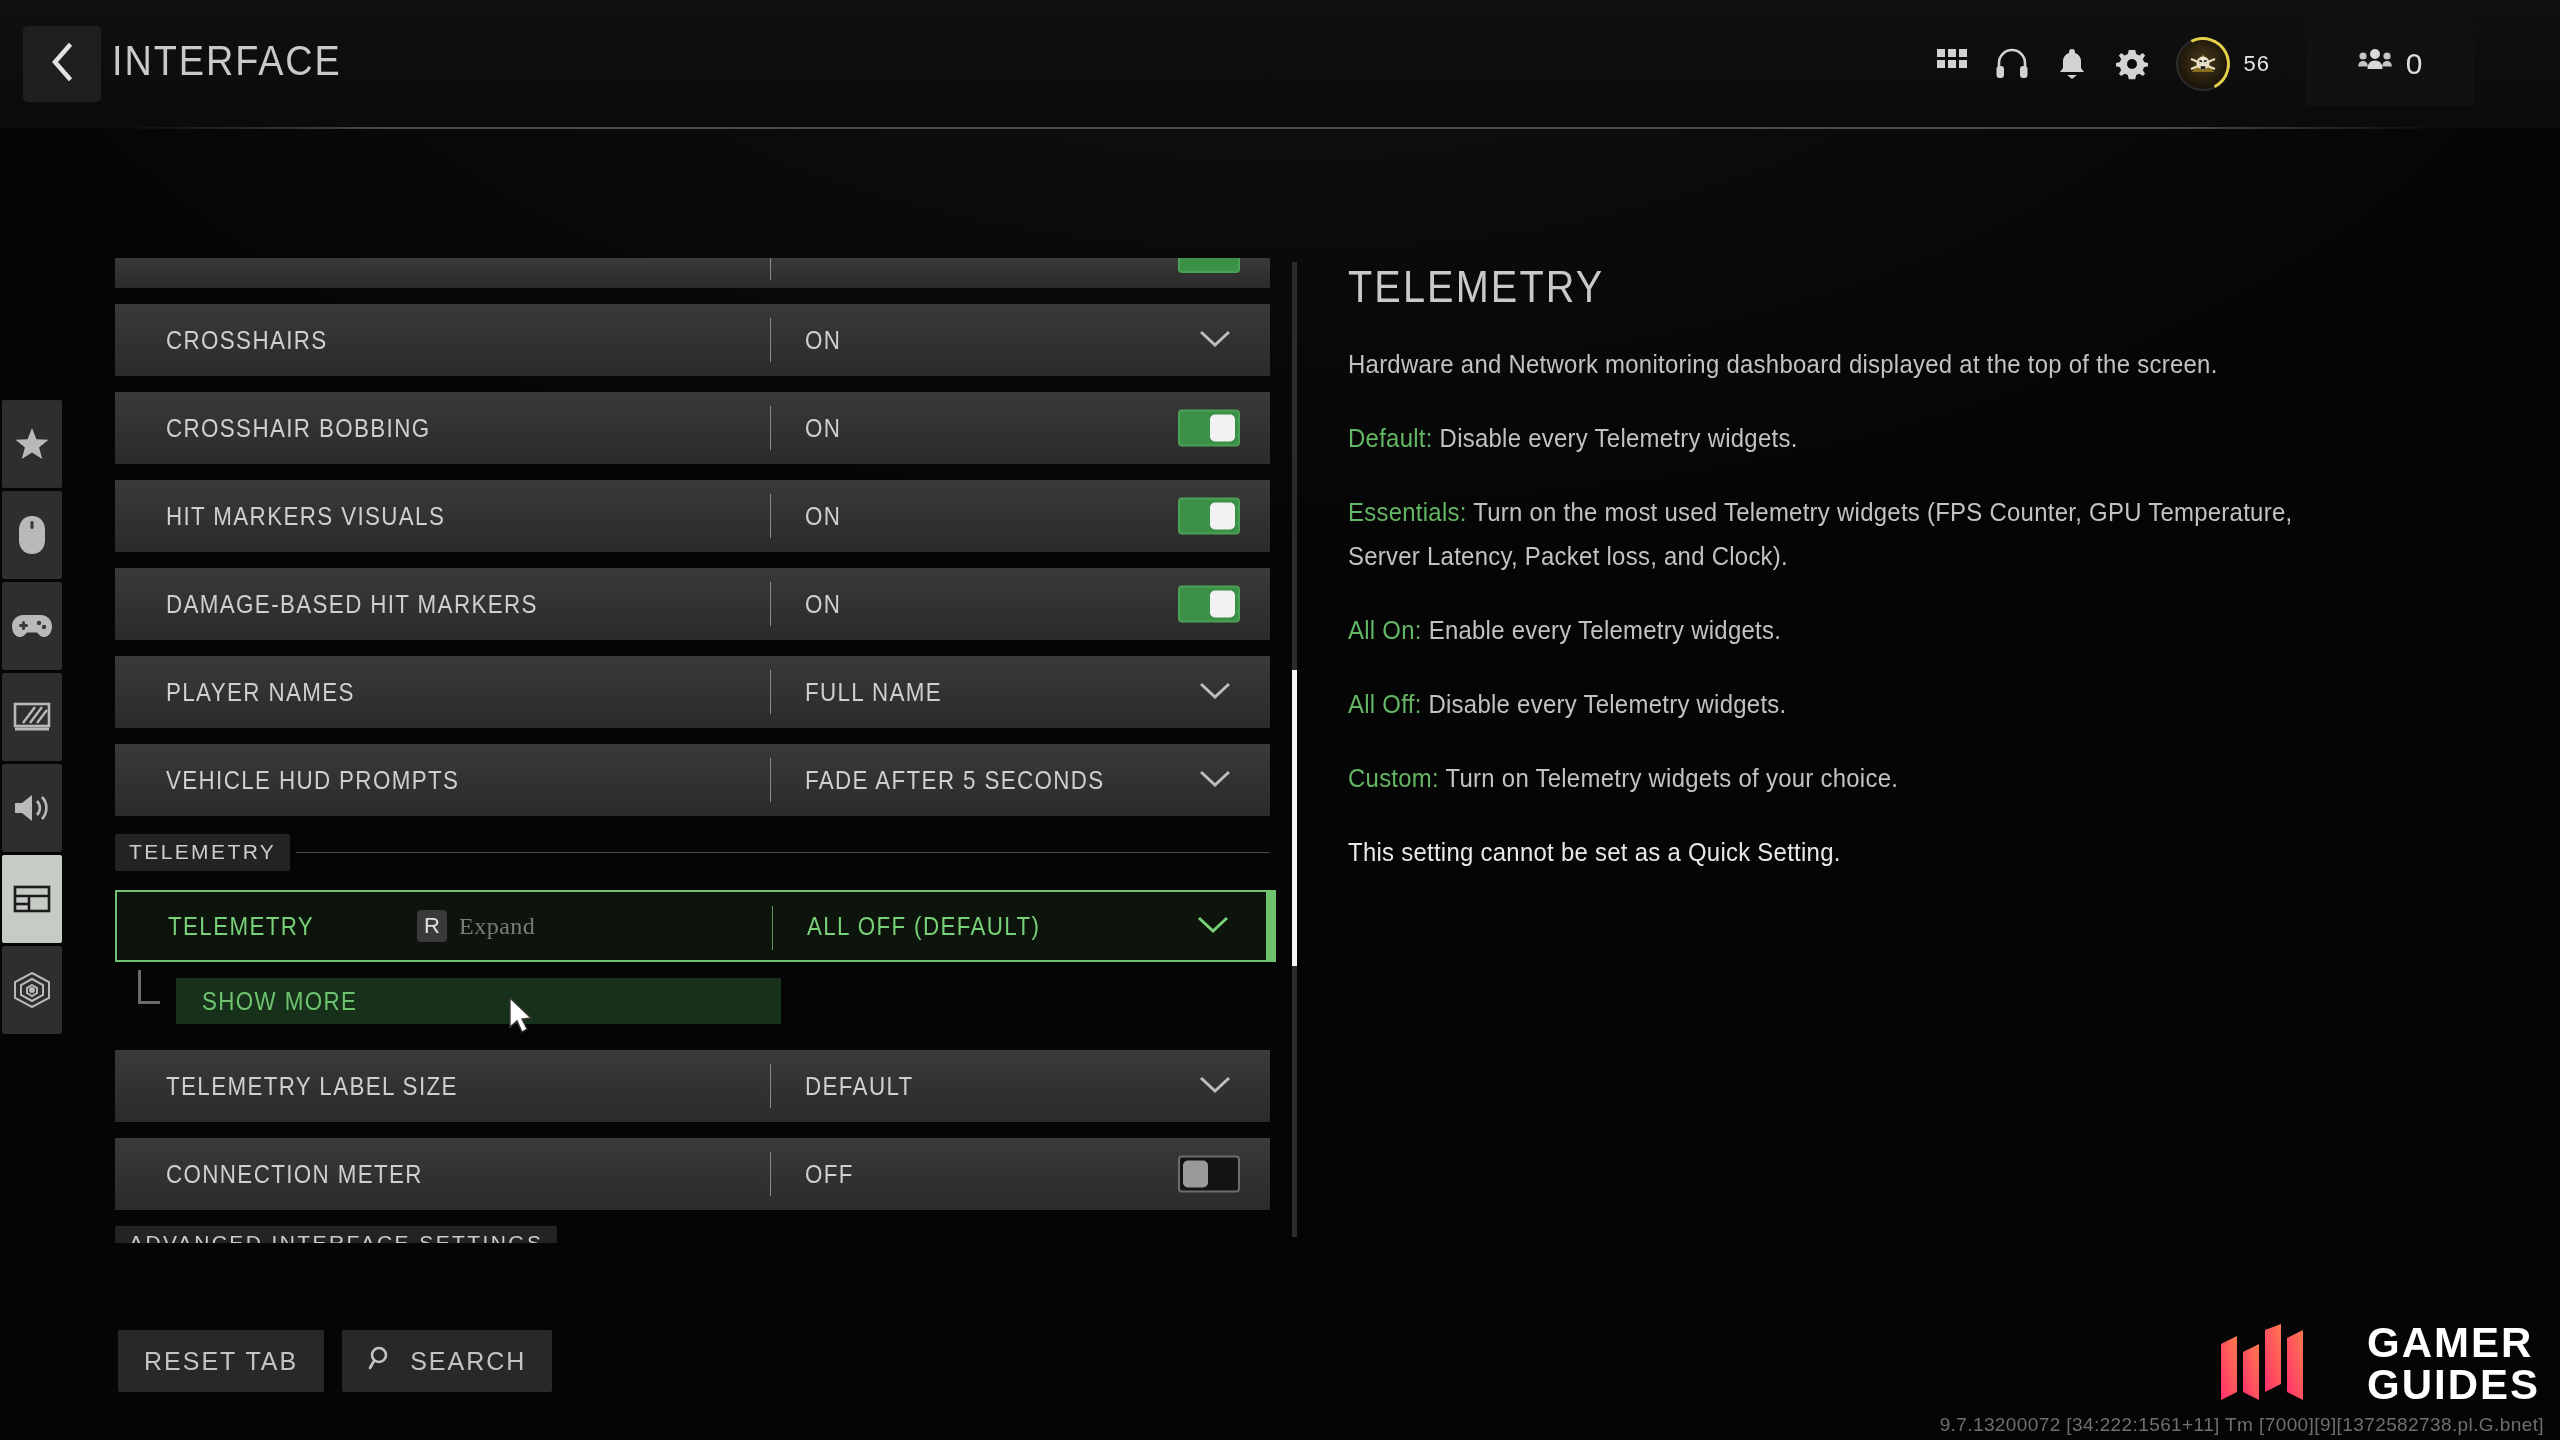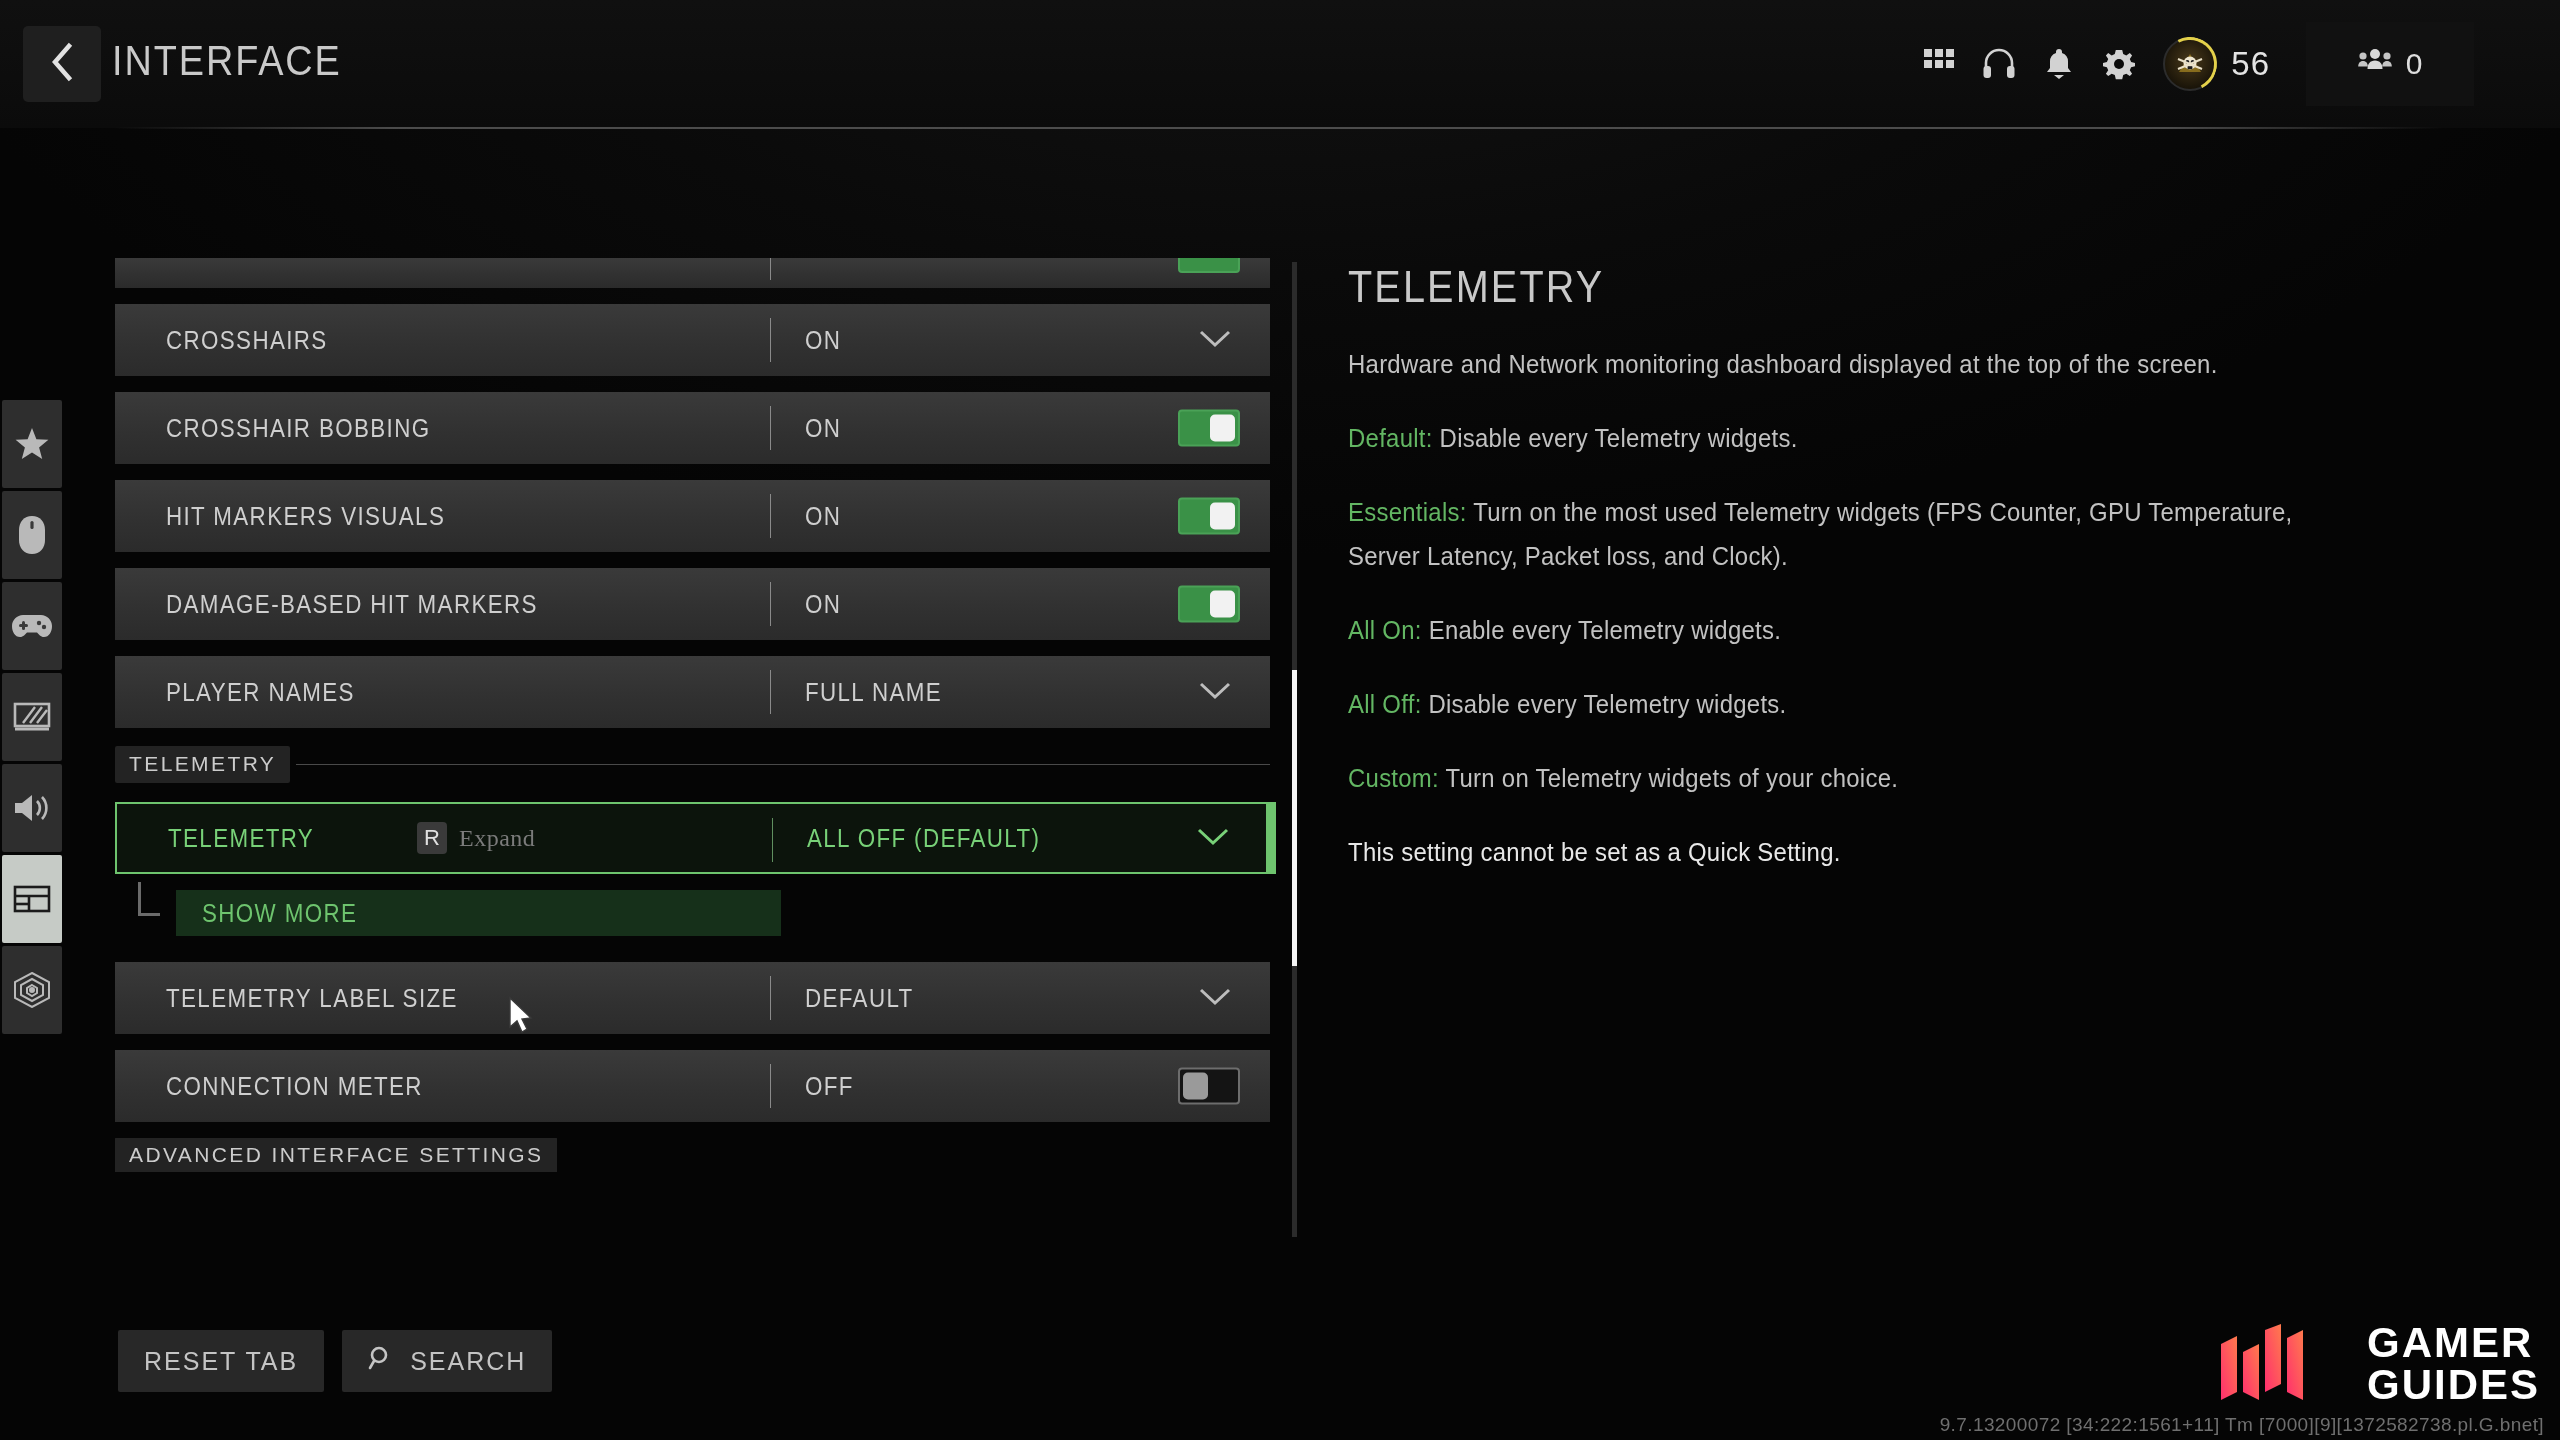--- a/index.html
+++ b/index.html
@@ -56,21 +56,21 @@
     border: 2px solid #2c2c2c;
     display: flex; align-items: center; justify-content: center;
   }
   #rank-badge .arc {
     position: absolute; inset: -2px; border-radius: 50%;
     border: 3px solid transparent; border-top-color: #e4d14a; border-right-color: #e4d14a;
     transform: rotate(18deg);
   }
   #rank-value {
     font-family: "Liberation Sans Narrow","Liberation Sans", sans-serif;
-    font-size: 33px; color: #e3e3e3; letter-spacing: 1px;
+    font-size: 22px; color: #e3e3e3; letter-spacing: 1px;
   }
   #party-box {
     margin-left: 36px; width: 168px; height: 84px;
     background: #111111;
     display: flex; align-items: center; justify-content: center; gap: 14px;
     cursor: pointer;
   }
   #party-count {
     font-family: "Liberation Sans Narrow","Liberation Sans", sans-serif;
     font-size: 30px; color: #dedede;
@@ -471,20 +471,30 @@
       <div class="label">PLAYER NAMES</div>
       <div class="divider"></div>
       <div class="value">FULL NAME</div>
       <span class="chev">
         <svg width="34" height="20" viewBox="0 0 34 20" fill="none" stroke="#bdbdbd" stroke-width="3">
             <polyline points="3,4 17,17 31,4"></polyline>
           </svg>
       </span>
     </div>
 
+    <div class="row">
+      <div class="label">VEHICLE HUD PROMPTS</div>
+      <div class="divider"></div>
+      <div class="value">FADE AFTER 5 SECONDS</div>
+      <span class="chev">
+        <svg width="34" height="20" viewBox="0 0 34 20" fill="none" stroke="#bdbdbd" stroke-width="3">
+            <polyline points="3,4 17,17 31,4"></polyline>
+          </svg>
+      </span>
+    </div>
 
     <div class="section-head">
       <div class="chip">TELEMETRY</div>
       <div class="rule"></div>
     </div>
 
     <div class="row selected">
       <div class="label">TELEMETRY</div>
       <div class="keybadge">
         <div class="keycap">R</div>

